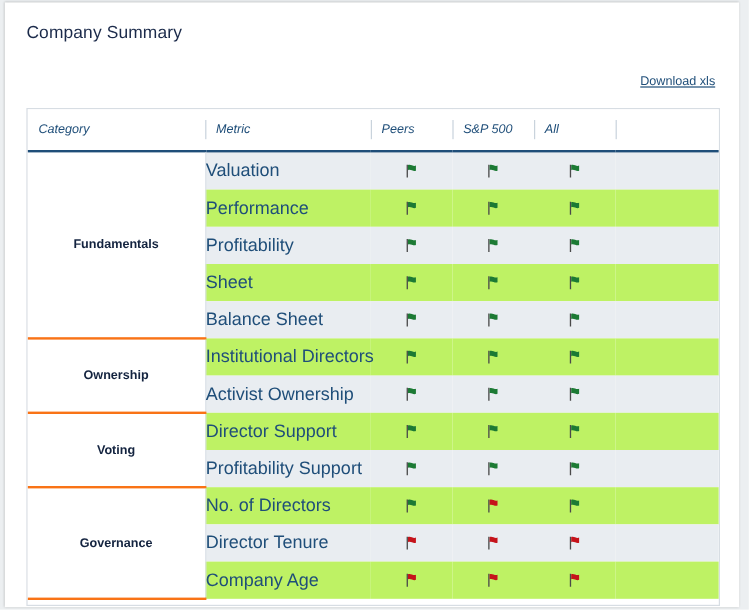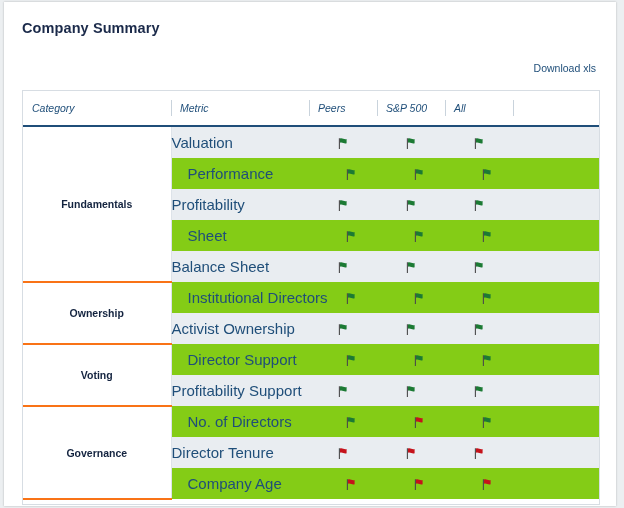--- a/index.html
+++ b/index.html
@@ -21,30 +21,31 @@
     height: 504px;
     background: #ffffff;
     box-shadow: 0 0 2px rgba(0,0,0,0.25);
     box-sizing: border-box;
   }
   .page-title {
     position: absolute;
     left: 18px;
     top: 18px;
     font-size: 14.5px;
-    font-weight: bold;
+    font-weight: normal;
     color: #1b2a4a;
     letter-spacing: 0.1px;
   }
   .download-link {
     position: absolute;
     right: 20px;
     top: 60px;
     font-size: 10.5px;
     color: #1f4e79;
+    text-decoration: underline;
     cursor: pointer;
   }
   .table-wrap {
     position: absolute;
     left: 18px;
     top: 88px;
     width: 578px;
     border: 1px solid #d7dde3;
     box-sizing: border-box;
     background: #ffffff;
@@ -107,22 +108,21 @@
   td.flagcell {
     text-align: center;
     vertical-align: middle;
   }
   tr.alt td.metric,
   tr.alt td.flagcell {
     background: #e9edf1;
   }
   tr.plain td.metric,
   tr.plain td.flagcell {
-    background: #84cc16;
-    padding-left: 16px;
+    background: #bef264;
   }
   .flag {
     display: inline-block;
     width: 13px;
     height: 13px;
     vertical-align: middle;
     line-height: 0;
   }
 </style>
 </head>

